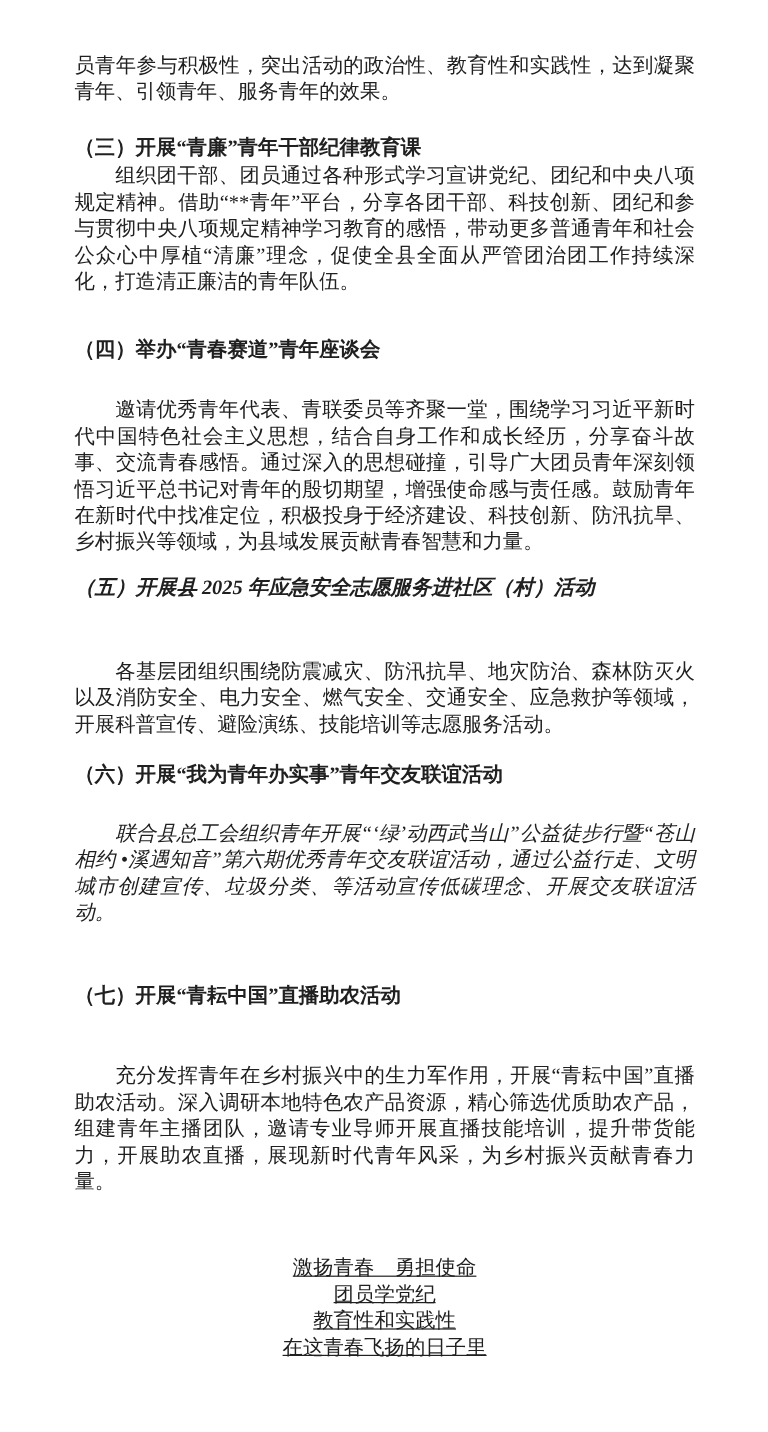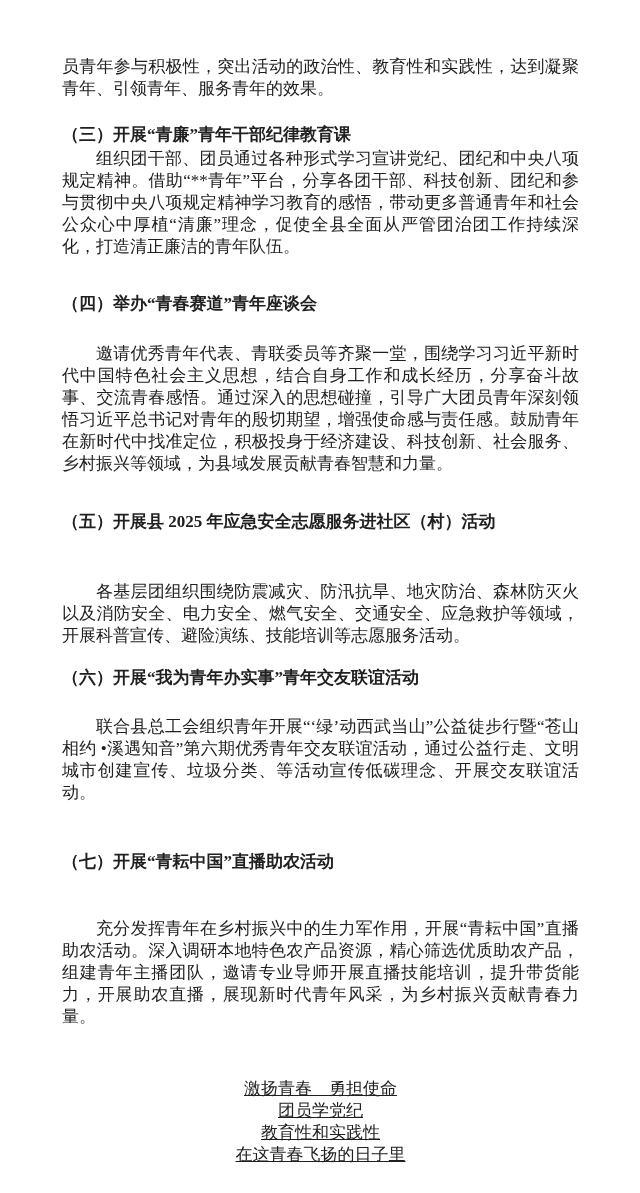--- a/index.html
+++ b/index.html
@@ -3,21 +3,21 @@
 <meta charset="utf-8">
 <style>
   * { margin: 0; padding: 0; box-sizing: border-box; }
   html, body { background: #ffffff; }
   .page {
     position: relative;
     width: 556px;
     height: 1193px;
     margin: 0 auto;
     background: #ffffff;
-    padding: 16px 19px 0 20px;
+    padding: 4px 19px 0 20px;
     overflow: hidden;
     font-family: "Liberation Serif", "DejaVu Serif", serif;
     font-size: 17px;
     line-height: 22px;
     color: #202020;
   }
   .body-para {
     text-align: justify;
     text-justify: inter-ideograph;
     text-indent: 2em;
@@ -27,24 +27,24 @@
     font-size: 17px;
     font-weight: bold;
     line-height: 22px;
   }
   
   .mt-intro { margin-top: 40px; }
   .mt-h0 { margin-top: 24px; }
   .mt-b0 { margin-top: 2px;  }
   .mt-h1 { margin-top: 35px; }
   .mt-b1 { margin-top: 28px; }
-  .mt-h2 { margin-top: 36px; }
+  .mt-h2 { margin-top: 16px; font-style: italic; }
   .mt-b2 { margin-top: 48px; }
   .mt-h3 { margin-top: 20px; }
-  .mt-b3 { margin-top: 27px; }
+  .mt-b3 { margin-top: 27px; font-style: italic; }
   .mt-h4 { margin-top: 47px; }
   .mt-b4 { margin-top: 45px; }
   .closing-block {
     margin-top: 50px;
     text-align: center;
   }
   .closing-block p { line-height: 22px; text-decoration: underline; }
   .download-banner {
     margin-top: 69px;
     display: flex;
@@ -62,21 +62,21 @@
 <body>
 
 <div class="page">
 
   <p class="body-para no-indent mt-intro">员青年参与积极性，突出活动的政治性、教育性和实践性，达到凝聚青年、引领青年、服务青年的效果。</p>
 
   <h2 class="sec-heading mt-h0">（三）开展“青廉”青年干部纪律教育课</h2>
   <p class="body-para mt-b0">组织团干部、团员通过各种形式学习宣讲党纪、团纪和中央八项规定精神。借助“**青年”平台，分享各团干部、科技创新、团纪和参与贯彻中央八项规定精神学习教育的感悟，带动更多普通青年和社会公众心中厚植“清廉”理念，促使全县全面从严管团治团工作持续深化，打造清正廉洁的青年队伍。</p>
 
   <h2 class="sec-heading mt-h1">（四）举办“青春赛道”青年座谈会</h2>
-  <p class="body-para mt-b1">邀请优秀青年代表、青联委员等齐聚一堂，围绕学习习近平新时代中国特色社会主义思想，结合自身工作和成长经历，分享奋斗故事、交流青春感悟。通过深入的思想碰撞，引导广大团员青年深刻领悟习近平总书记对青年的殷切期望，增强使命感与责任感。鼓励青年在新时代中找准定位，积极投身于经济建设、科技创新、社会服务、乡村振兴等领域，为县域发展贡献青春智慧和力量。</p>
+  <p class="body-para mt-b1">邀请优秀青年代表、青联委员等齐聚一堂，围绕学习习近平新时代中国特色社会主义思想，结合自身工作和成长经历，分享奋斗故事、交流青春感悟。通过深入的思想碰撞，引导广大团员青年深刻领悟习近平总书记对青年的殷切期望，增强使命感与责任感。鼓励青年在新时代中找准定位，积极投身于经济建设、科技创新、防汛抗旱、乡村振兴等领域，为县域发展贡献青春智慧和力量。</p>
 
   <h2 class="sec-heading mt-h2">（五）开展县 2025 年应急安全志愿服务进社区（村）活动</h2>
   <p class="body-para mt-b2">各基层团组织围绕防震减灾、防汛抗旱、地灾防治、森林防灭火以及消防安全、电力安全、燃气安全、交通安全、应急救护等领域，开展科普宣传、避险演练、技能培训等志愿服务活动。</p>
 
   <h2 class="sec-heading mt-h3">（六）开展“我为青年办实事”青年交友联谊活动</h2>
   <p class="body-para mt-b3">联合县总工会组织青年开展“‘绿’动西武当山”公益徒步行暨“苍山相约 •溪遇知音”第六期优秀青年交友联谊活动，通过公益行走、文明城市创建宣传、垃圾分类、等活动宣传低碳理念、开展交友联谊活动。</p>
 
   <h2 class="sec-heading mt-h4">（七）开展“青耘中国”直播助农活动</h2>
   <p class="body-para mt-b4">充分发挥青年在乡村振兴中的生力军作用，开展“青耘中国”直播助农活动。深入调研本地特色农产品资源，精心筛选优质助农产品，组建青年主播团队，邀请专业导师开展直播技能培训，提升带货能力，开展助农直播，展现新时代青年风采，为乡村振兴贡献青春力量。</p>
 

